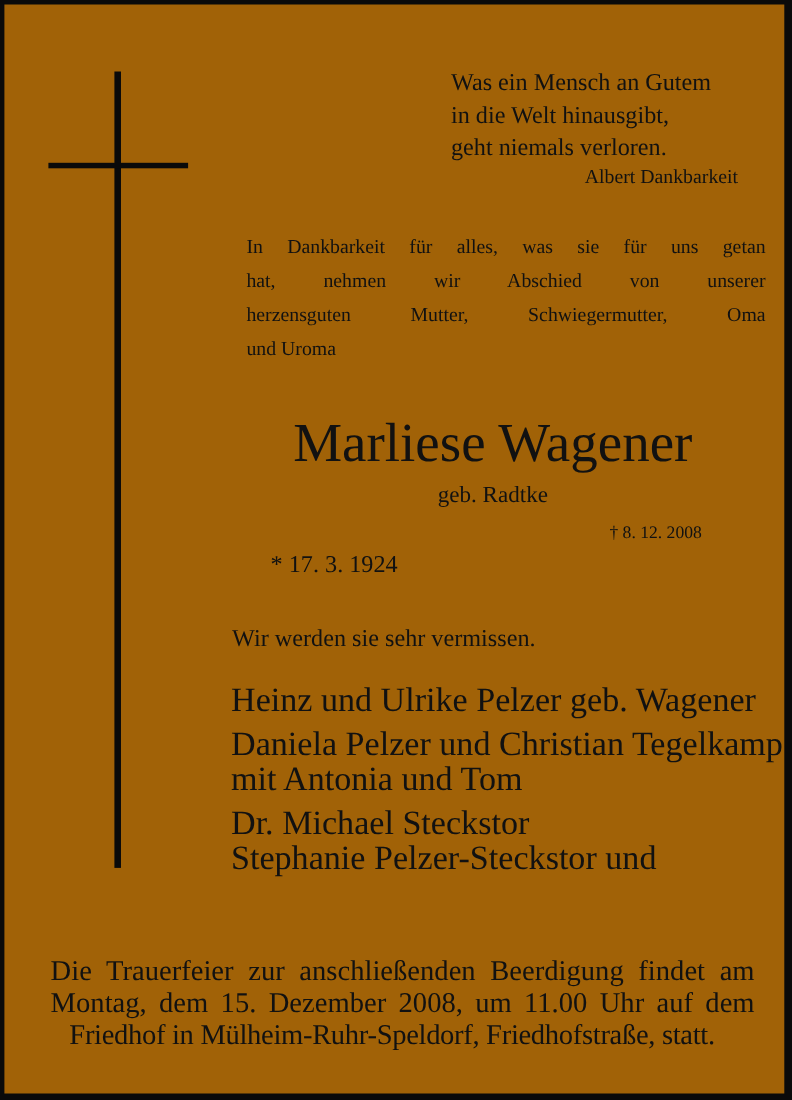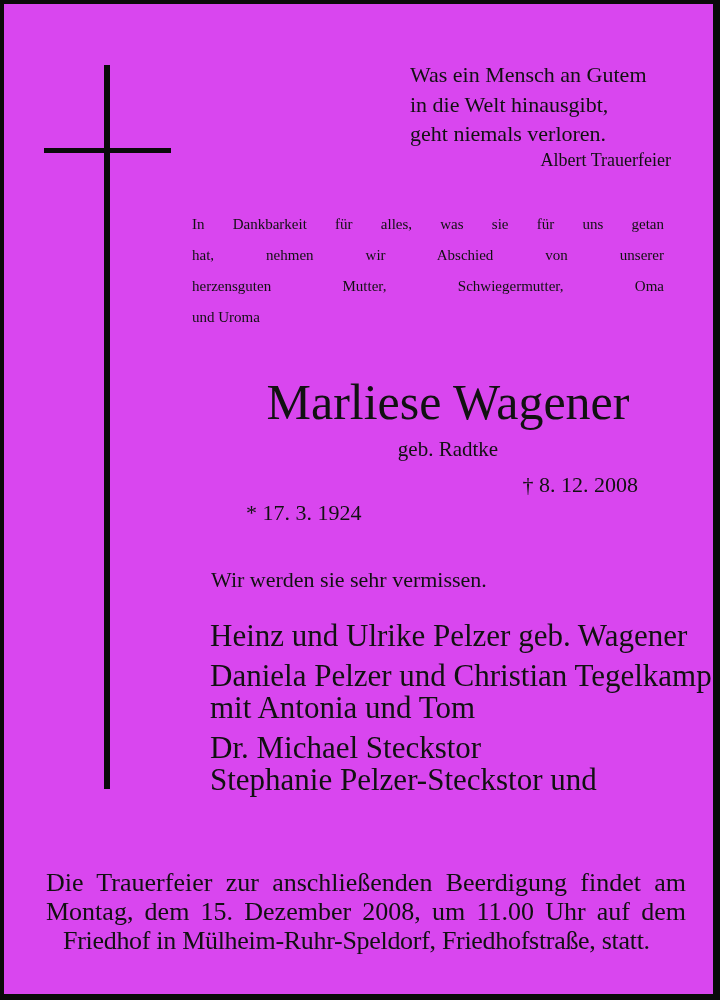--- a/index.html
+++ b/index.html
@@ -19,21 +19,21 @@
       position: absolute;
       left: 0;
       top: 0;
       width: 720px;
       height: 1000px;
       box-sizing: border-box;
       border-top: 4px solid #0a0a0a;
       border-left: 4px solid #0a0a0a;
       border-right: 7px solid #0a0a0a;
       border-bottom: 6px solid #0a0a0a;
-      background: #d946ef;
+      background: #a16207;
     }
     .cross-v {
       position: absolute;
       left: 100px;
       top: 61px;
       width: 6px;
       height: 724px;
       background: #0a0a0a;
     }
     .cross-h {
@@ -59,24 +59,24 @@
     .quote-author {
       position: absolute;
       right: 42px;
       top: 145px;
       font-size: 18px;
       line-height: 22px;
       white-space: nowrap;
     }
     .intro {
       position: absolute;
-      left: 188px;
+      left: 220px;
       top: 205px;
       width: 472px;
-      font-size: 15px;
+      font-size: 18px;
       line-height: 31px;
       text-align: justify;
       text-align-last: left;
     }
     .intro-line {
       display: block;
       text-align: justify;
       text-align-last: justify;
       white-space: nowrap;
     }
@@ -108,21 +108,21 @@
       left: 242px;
       top: 494px;
       font-size: 22px;
       line-height: 30px;
       white-space: nowrap;
     }
     .died {
       position: absolute;
       right: 75px;
       top: 466px;
-      font-size: 22px;
+      font-size: 16px;
       line-height: 30px;
       white-space: nowrap;
     }
     .miss {
       position: absolute;
       left: 207px;
       top: 561px;
       font-size: 22px;
       line-height: 30px;
       white-space: nowrap;
@@ -170,21 +170,21 @@
   <div class="cross">
     <div class="cross-v"></div>
     <div class="cross-h"></div>
   </div>
 
   <div class="quote">
     <span class="quote-line">Was ein Mensch an Gutem</span>
     <span class="quote-line">in die Welt hinausgibt,</span>
     <span class="quote-line">geht niemals verloren.</span>
   </div>
-  <div class="quote-author">Albert Trauerfeier</div>
+  <div class="quote-author">Albert Dankbarkeit</div>
 
   <div class="intro">
     <span class="intro-line">In Dankbarkeit für alles, was sie für uns getan</span>
     <span class="intro-line">hat, nehmen wir Abschied von unserer</span>
     <span class="intro-line">herzensguten Mutter, Schwiegermutter, Oma</span>
     <span class="intro-line last">und Uroma</span>
   </div>
 
   <div class="name">Marliese Wagener</div>
   <div class="maiden">geb. Radtke</div>

